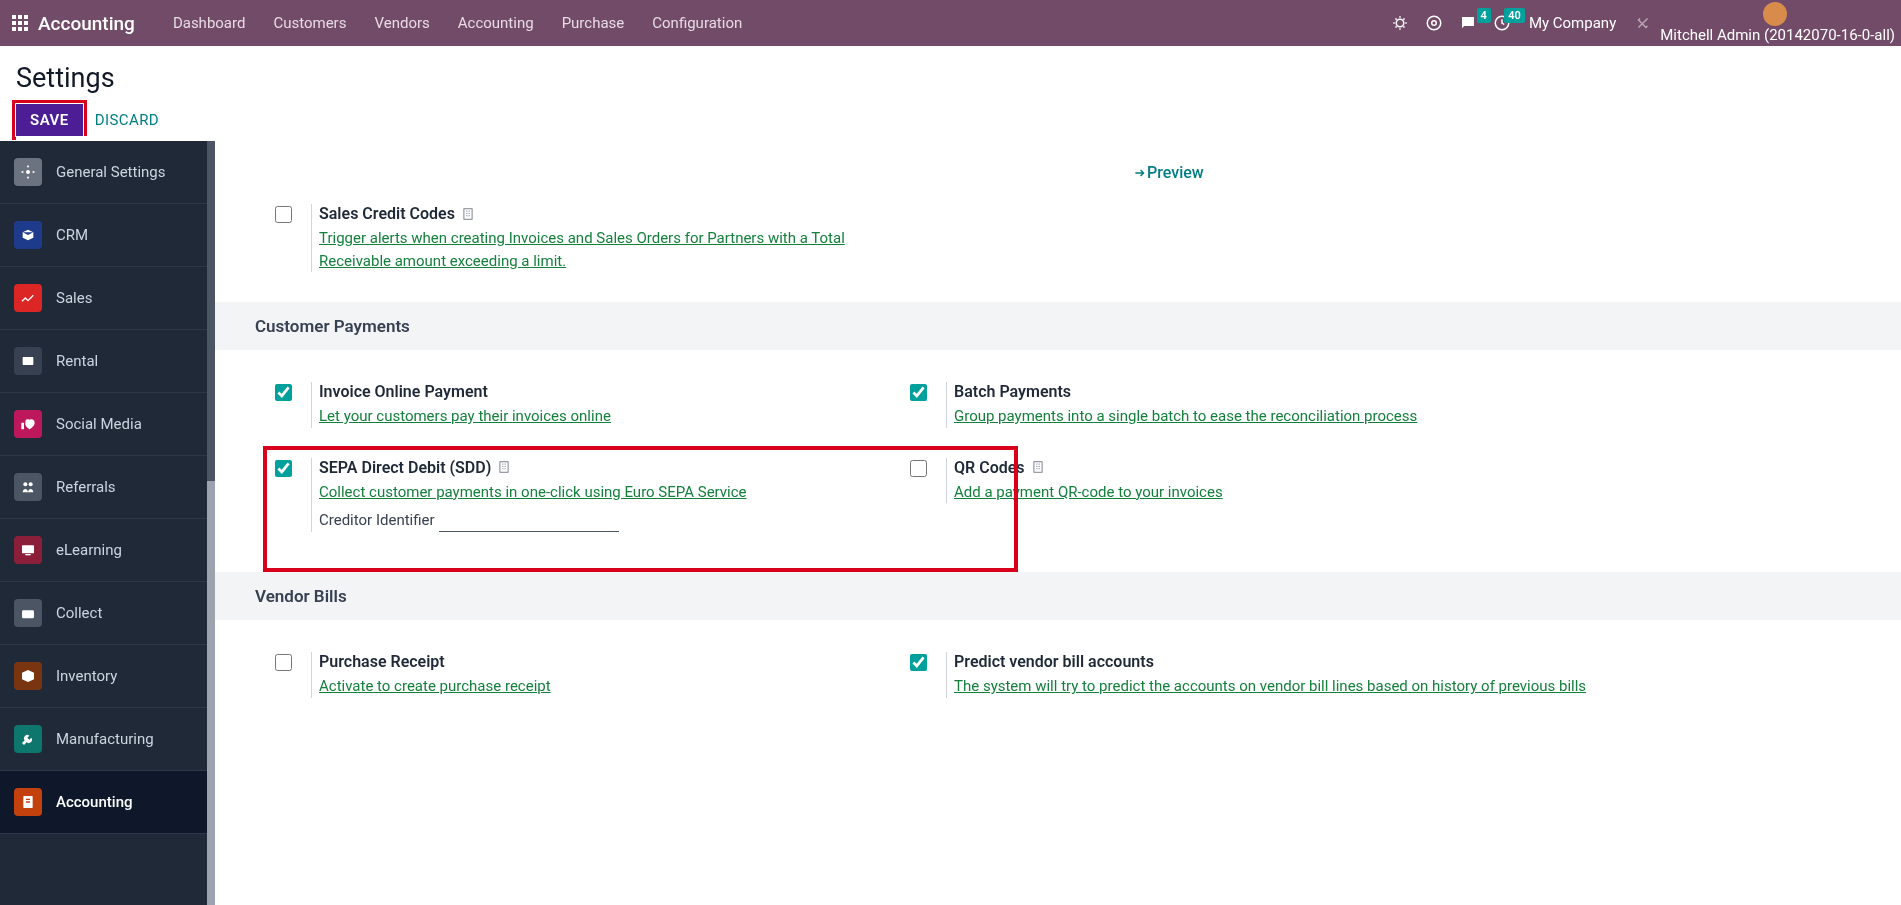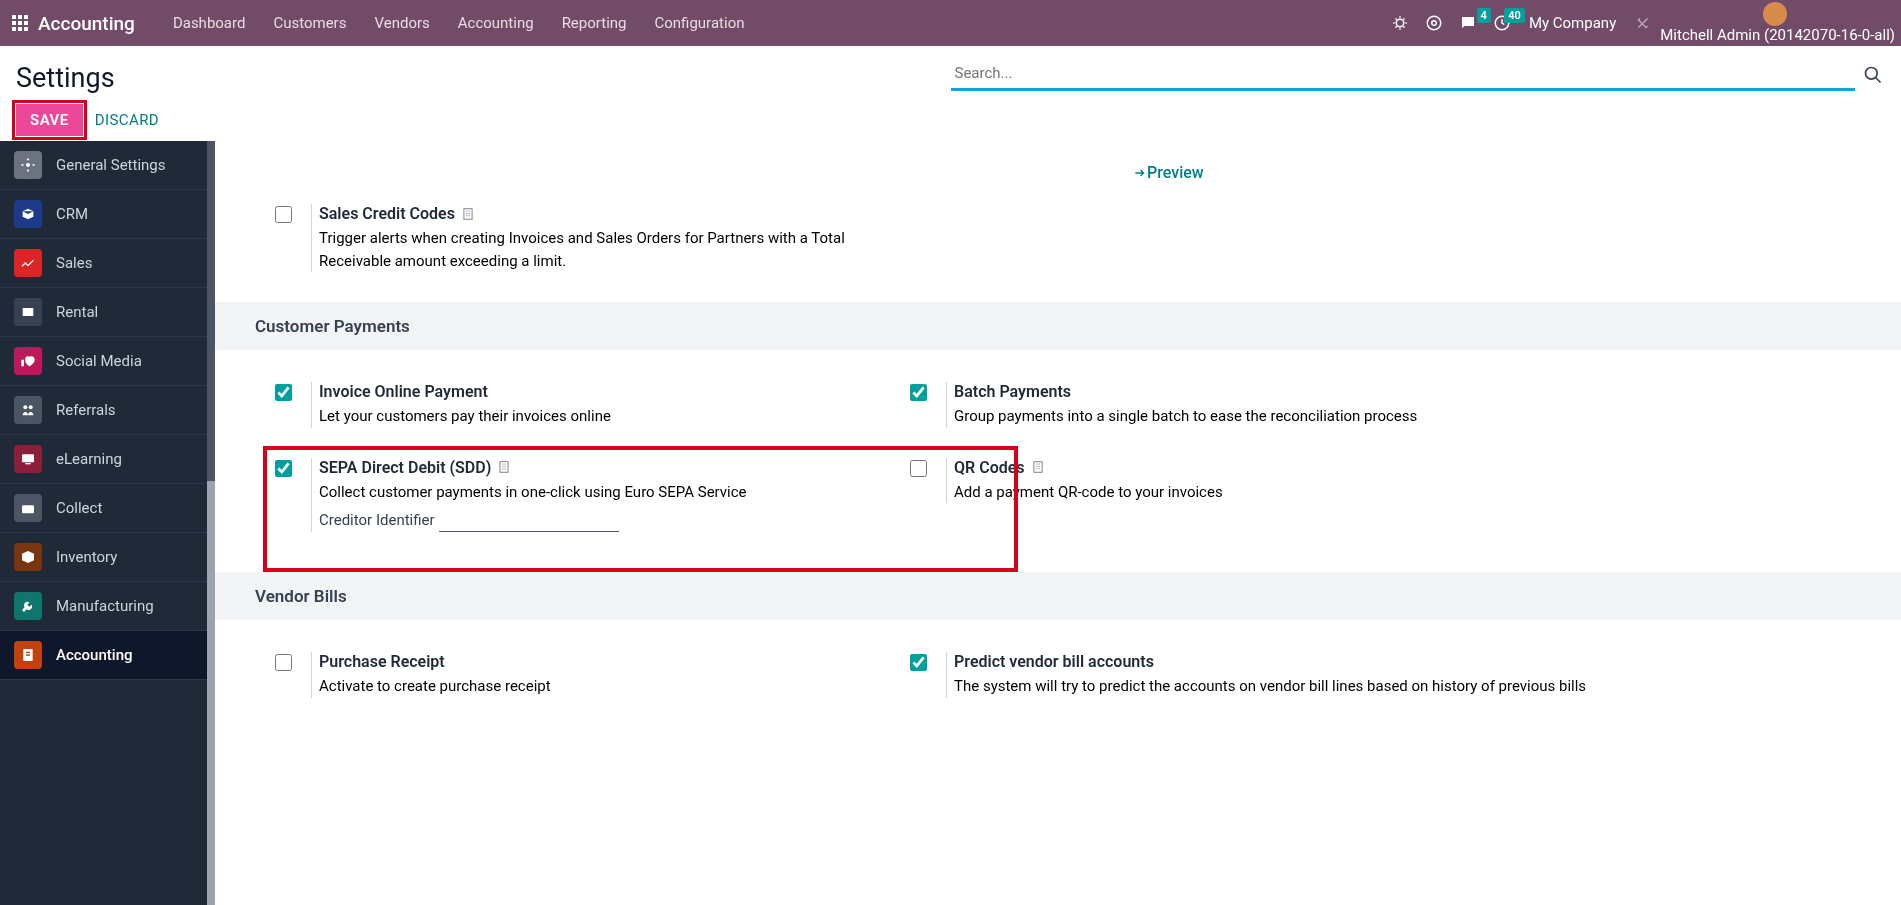--- a/index.html
+++ b/index.html
@@ -11,52 +11,52 @@
 .topbar .app-label { font-size:19px; font-weight:500; margin-right:24px; }
 .topbar .nav-item { padding:0 14px; cursor:pointer; color:#e8dbe4; }
 .topbar .spacer { flex:1; }
 .topbar .status-ic { width:30px; display:flex; align-items:center; justify-content:center; cursor:pointer; position:relative; margin:0 2px; }
 .topbar .badge { position:absolute; top:-6px; right:-8px; background:#00a09d; color:#fff; font-size:11px; padding:1px 4px; border-radius:2px; font-weight:600; }
 .topbar .company { margin:0 10px; cursor:pointer; }
 .topbar .avatar { width:24px; height:24px; border-radius:50%; background:#d88c4c; margin-right:6px; display:inline-block; vertical-align:middle; }
 .topbar .user { display:flex; align-items:center; cursor:pointer;flex-direction:column; }
 
 
-.control { display:flex; align-items:flex-start; padding:12px 16px 0; height:95px; border-bottom:1px solid transparent; }
+.control { display:flex; align-items:flex-start; padding:12px 16px 0; height:95px; border-bottom:1px solid transparent;flex-direction:column; }
 .control .left { flex:0 0 50%; }
 .control .title { font-size:27px; font-weight:400; color:#111827; margin:4px 0 10px; }
 .control .btns { display:flex; gap:12px; align-items:center; }
-.control .save { background:#ec4899; color:#fff; border:none; padding:7px 14px; font-size:15px; font-weight:600; letter-spacing:.5px; cursor:pointer; outline:3px solid #d9001b; outline-offset:1px; }
+.control .save { background:#4c1d95; color:#fff; border:none; padding:7px 14px; font-size:15px; font-weight:600; letter-spacing:.5px; cursor:pointer; outline:3px solid #d9001b; outline-offset:1px; }
 .control .discard { color:#017e84; background:none; border:none; font-size:15px; font-weight:400; letter-spacing:.4px; cursor:pointer; }
 .control .right { flex:1; display:flex; align-items:center; }
 .control .search { flex:1; border:none; border-bottom:3px solid #0ea5e9; font-size:15px; padding:6px 4px; outline:none; }
 .control .search-ic { width:22px; color:#374151; cursor:pointer; margin-left:8px; }
 
 
 .main { display:flex; height:calc(905px - 46px - 95px); }
 .sidebar { width:215px; background:#1f2937; color:#cbd5e1; overflow-y:auto; position:relative; }
 .sidebar-track { width:8px; background:#9ca3af; position:absolute; right:0; top:0; height:100%; }
 .sidebar-thumb { width:8px; background:#4b5563; position:absolute; right:0; top:0; height:340px; }
-.side-item { display:flex; align-items:center; height:49px; padding:0 14px; cursor:pointer; border-bottom:1px solid #2d3748; gap:14px; font-size:15px; color:#cbd5e1; }
+.side-item { display:flex; align-items:center; height:63px; padding:0 14px; cursor:pointer; border-bottom:1px solid #2d3748; gap:14px; font-size:15px; color:#cbd5e1; }
 .side-item.active { background:#0f172a; color:#fff; font-weight:500; }
 .side-ic { width:28px; height:28px; display:flex; align-items:center; justify-content:center; border-radius:4px; }
 
 
 .panel { flex:1; background:#fff; overflow-y:auto; }
 .prev-link { display:flex; align-items:center; color:#017e84; font-weight:500; cursor:pointer; padding:22px 10px; }
 .row2 { display:flex; }
 .colL { width:665px; }
 .colR { flex:1; }
 .left-gutter { width:908px; }
 .settings-row { display:flex; padding:0 0 30px 60px; }
 .check-col { width:36px; padding-top:2px; }
 .pipe { width:8px; border-left:1px solid #d1d5db; }
 .text-col { flex:1; padding-right:20px; }
 .s-title { font-size:16px; font-weight:600; color:#1f2937; display:flex; align-items:center; gap:6px; }
-.s-desc { color:#000000; font-size:15px; margin-top:4px; line-height:1.5; }
+.s-desc { color:#15803d; font-size:15px; margin-top:4px; line-height:1.5;text-decoration:underline; }
 .section-h { background:#f3f4f6; padding:14px 40px; font-size:17px; font-weight:600; color:#374151; }
 .settings-row.highlight { position:relative; }
 .highlight-box { position:absolute; border:4px solid #d9001b; left:48px; top:-12px; width:755px; height:126px; pointer-events:none; }
 .sub-field { display:flex; margin-top:8px; }
 .sub-label { width:120px; color:#374151; font-size:15px; }
 .sub-input { border:none; border-bottom:1px solid #4b5563; width:180px; font-size:14px; padding:2px; outline:none; }
 input[type="checkbox"].cb { width:17px; height:17px; accent-color:#00a09d; cursor:pointer; }
 .building-ic { display:inline-flex; }
 svg { display:block; }
 </style>
@@ -75,21 +75,21 @@
         <rect y="12" width="4" height="4"></rect>
         <rect x="6" y="12" width="4" height="4"></rect>
         <rect x="12" y="12" width="4" height="4"></rect>
       </svg>
   </div>
   <div class="app-label">Accounting</div>
   <div class="nav-item">Dashboard</div>
   <div class="nav-item">Customers</div>
   <div class="nav-item">Vendors</div>
   <div class="nav-item">Accounting</div>
-  <div class="nav-item">Reporting</div>
+  <div class="nav-item">Purchase</div>
   <div class="nav-item">Configuration</div>
   <div class="spacer"></div>
   <div class="status-ic">
       <svg width="18" height="18" viewBox="0 0 24 24" fill="none" stroke="#fff" stroke-width="2">
         <circle cx="12" cy="12" r="5"></circle>
         <path d="M12 3v2M12 19v2M3 12h2M19 12h2M6 6l1.5 1.5M18 18l-1.5-1.5M6 18l1.5-1.5M18 6l-1.5 1.5"></path>
       </svg>
     </div>
   <div class="status-ic">
       <svg width="18" height="18" viewBox="0 0 24 24" fill="none" stroke="#fff" stroke-width="2">

